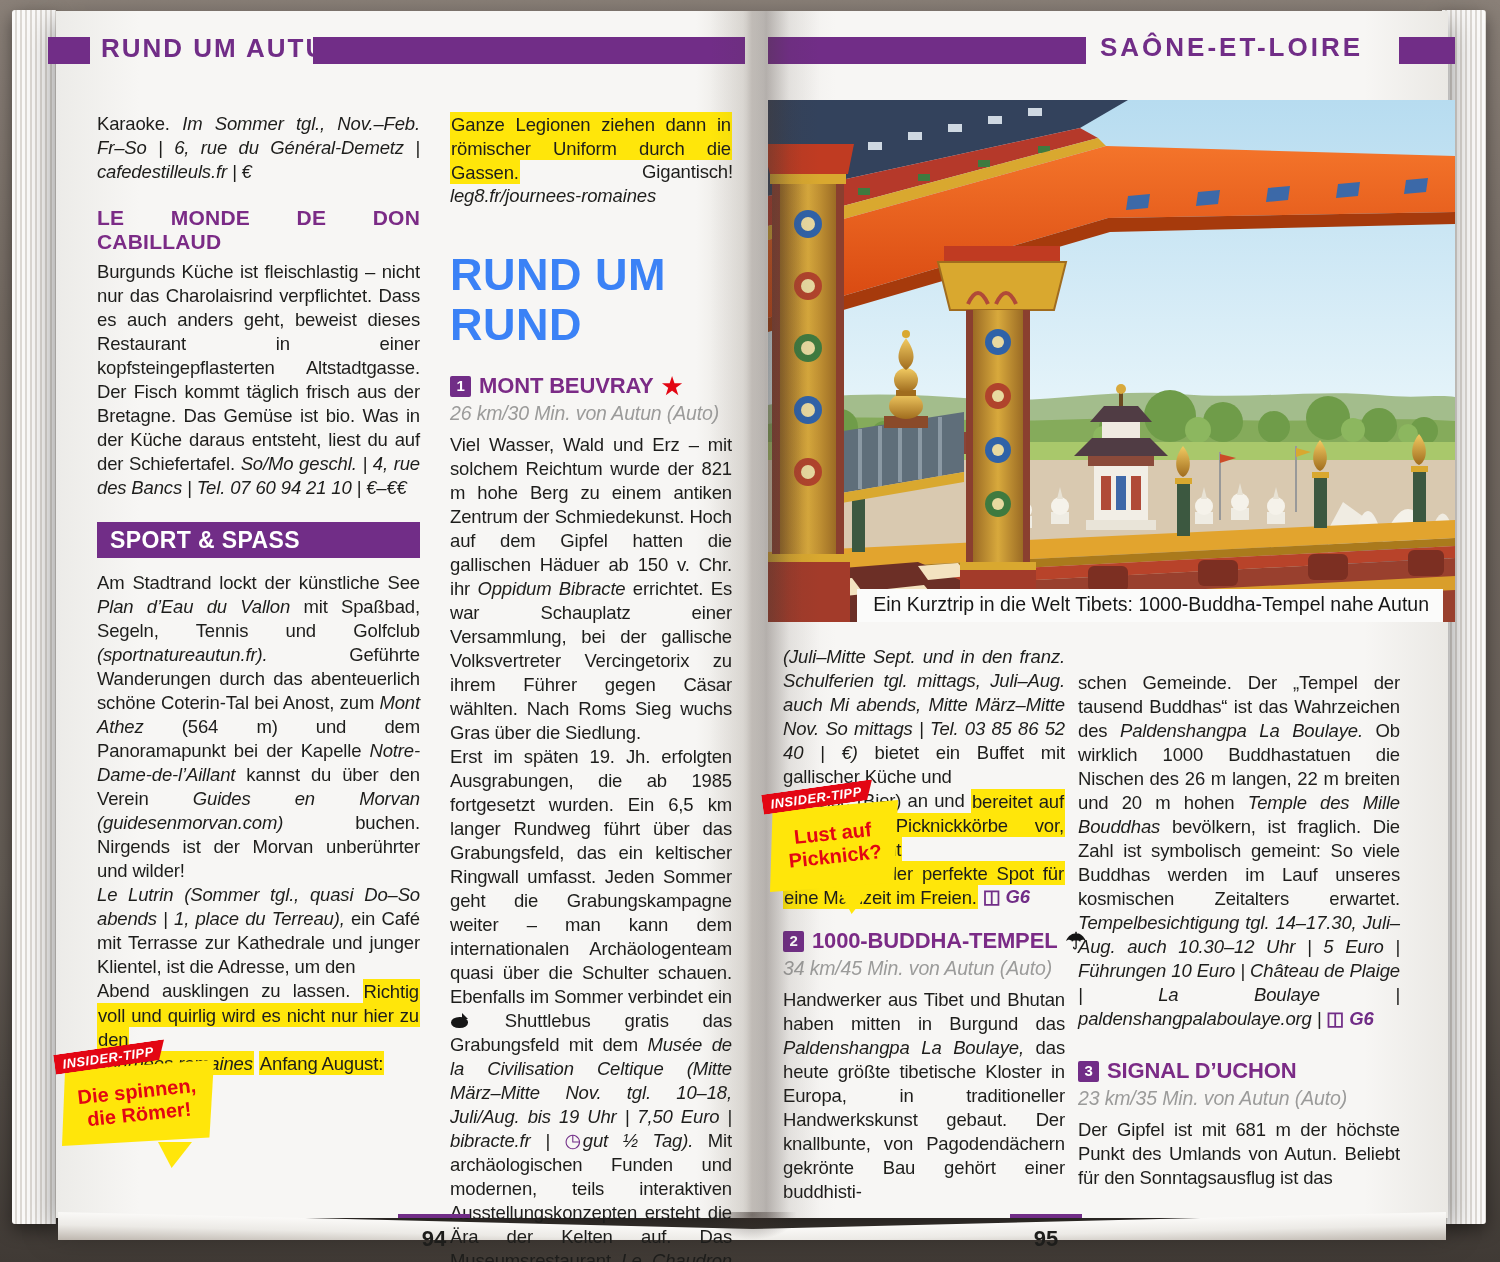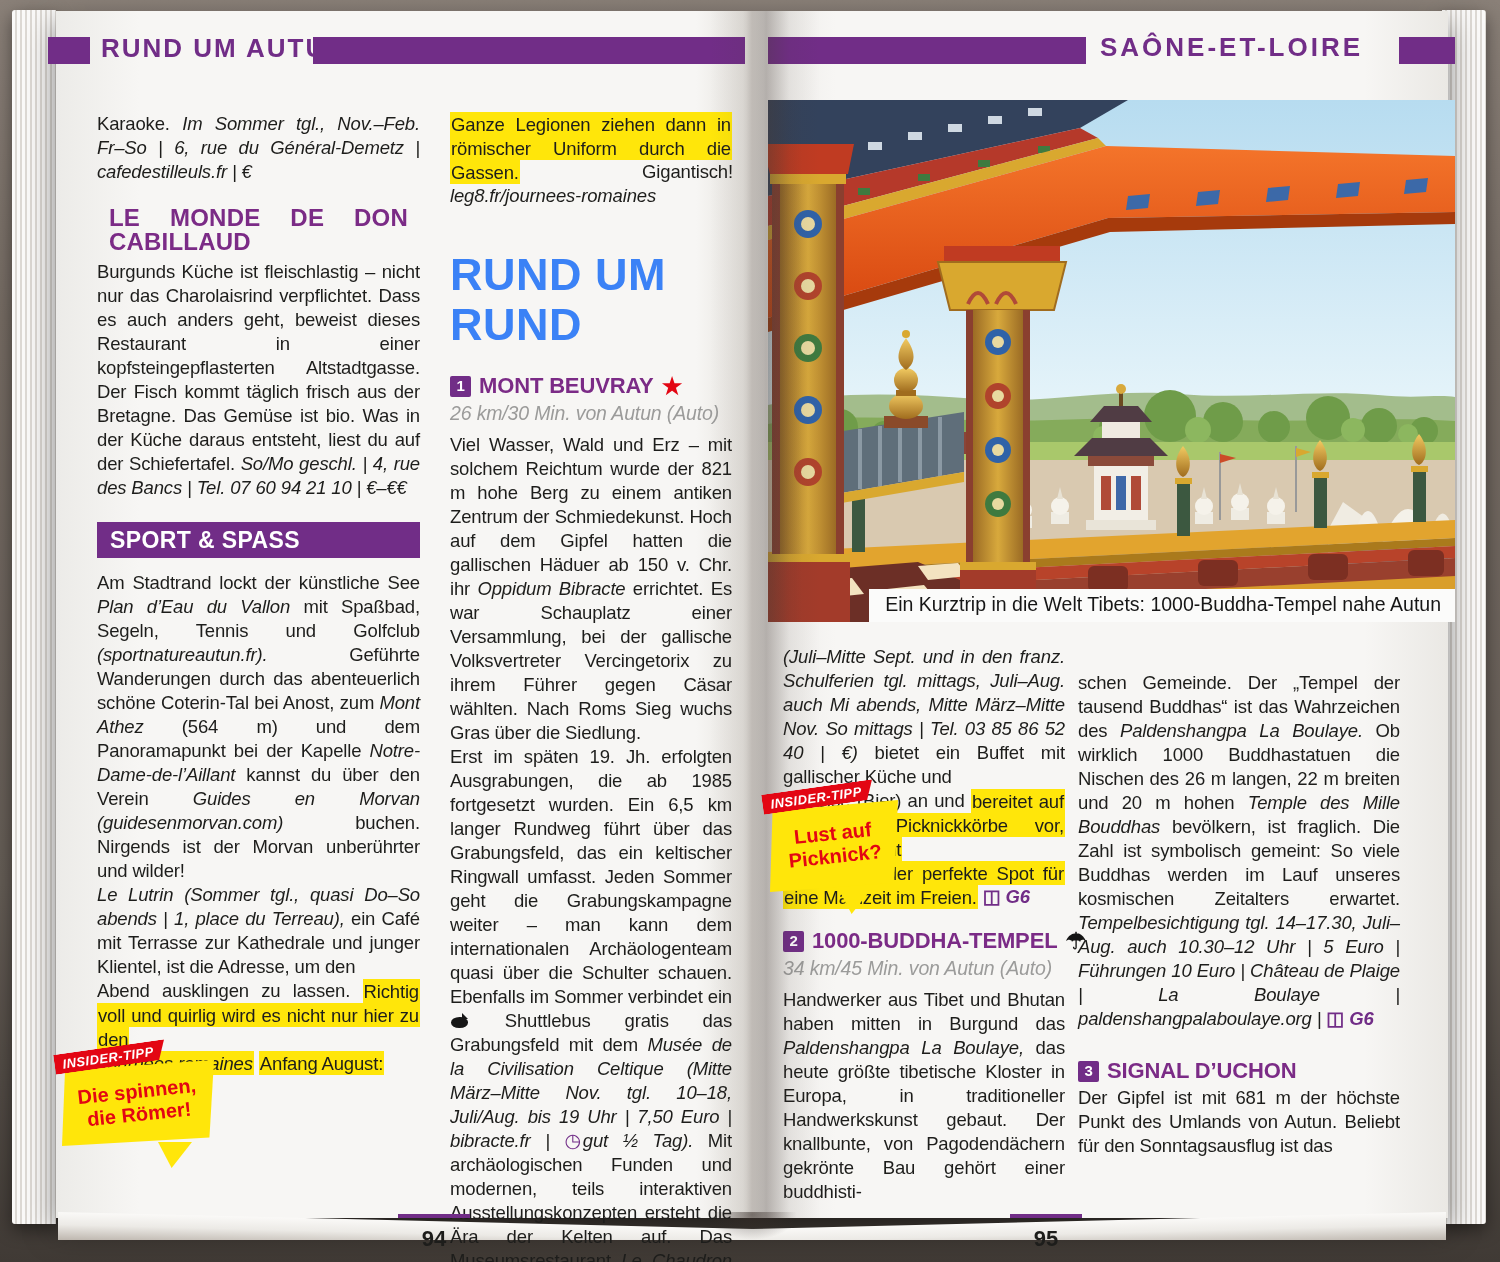--- a/index.html
+++ b/index.html
@@ -37,21 +37,21 @@
   .r-i{font-style:italic;}
   .r-h{background:#ffe60a;padding:1.5px 1px;box-decoration-break:clone;-webkit-box-decoration-break:clone;}
   .r-hi{background:#ffe60a;font-style:italic;padding:1.5px 1px;box-decoration-break:clone;-webkit-box-decoration-break:clone;}
   .r-pi{color:#712d87;font-style:italic;font-weight:bold;}
   .r-clk{color:#712d87;font-size:19px;margin-right:2px;}
   .r-map{color:#712d87;font-size:19px;font-weight:bold;}
   .r-pig{display:inline-block;width:17px;height:11px;background:#161616;border-radius:50% 46% 48% 48%;
     position:relative;margin:0 3px 0 1px;vertical-align:-1px;}
   .r-pig::before{content:"";position:absolute;right:0px;top:-4px;width:0;height:0;
     border-left:6px solid #161616;border-top:6px solid transparent;}
-  .mini-head{color:#7b2b86;font-weight:bold;font-size:24px;margin:22px 12px 6px;letter-spacing:.2px;}
+  .mini-head{color:#7b2b86;font-weight:bold;font-size:21px;margin:22px 0 6px;letter-spacing:.2px;}
   .banner{background:#712d87;color:#fff;font-weight:bold;font-size:23px;padding:6px 13px;margin:22px 0 13px;letter-spacing:.4px;}
   .bigtitle{color:#3b82f6;font-size:45px;line-height:50px;font-weight:bold;letter-spacing:.5px;margin:42px 0 24px;}
   .poi{display:flex;align-items:center;gap:8px;color:#7b2b86;font-weight:bold;font-size:22px;margin:24px 0 3px;white-space:nowrap;}
   .badge{display:inline-flex;align-items:center;justify-content:center;background:#712d87;color:#fff;
     width:21px;height:21px;font-size:15px;font-weight:bold;border-radius:2px;flex:0 0 auto;}
   .star{color:#e30613;font-size:23px;}
   .umb{color:#141414;font-size:23px;}
   .dist{color:#9b9b9a;font-style:italic;font-size:19.5px;margin:0 0 8px;}
   .indent-b{margin-left:150px;}
   .indent-b3{margin-left:132px;}
@@ -68,21 +68,21 @@
     transform:rotate(-8deg);clip-path:polygon(0 0,100% 0,93% 100%,0 100%);}
   #tip1{left:62px;top:1048px;width:152px;height:112px;}
   #tip1 .tail{right:22px;bottom:-8px;}
   #tip1 .txt{top:32px;}
   #tip2{left:770px;top:788px;width:128px;height:118px;}
   #tip2 .tail{right:26px;bottom:-8px;}
   #tip2 .txt{top:34px;}
   
   #photo{left:768px;top:100px;width:687px;height:522px;overflow:hidden;background:#cfe4f0;}
   #photo svg{display:block;}
-  .photo-caption{position:absolute;right:0;bottom:0;background:#fbfbfa;color:#161616;
+  .photo-caption{position:absolute;right:12px;bottom:0;background:#fbfbfa;color:#161616;
     font-size:19.5px;padding:4px 14px 6px 16px;}
   .photo-shade{position:absolute;inset:0;pointer-events:none;
     background:linear-gradient(90deg,rgba(60,50,45,.22) 0%,rgba(60,50,45,0) 5%);}
   
   .pagenum{width:76px;text-align:center;margin-top:8px;}
   .pagenum .line{height:4px;background:#712d87;margin:0 2px 8px;}
   .pagenum .num{font-weight:bold;font-size:22px;color:#1d1d1b;}
 </style>
 </head>
 <body>
@@ -391,20 +391,21 @@
     </div>
     <div class="ribbon">INSIDER-TIPP</div>
   </div>
 
   <div class="abs bodytext" style="left:1078px;top:648px;width:322px;margin-top:23px;">
     <p style="margin:0;"><span class="r-n">schen Gemeinde. Der „Tempel der tausend Buddhas“ ist das Wahrzeichen des </span><span class="r-i">Paldenshangpa La Boulaye.</span><span class="r-n"> Ob wirklich 1000 Buddhastatuen die Nischen des 26 m langen, 22 m breiten und 20 m hohen </span><span class="r-i">Temple des Mille Bouddhas</span><span class="r-n"> bevölkern, ist fraglich. Die Zahl ist symbolisch gemeint: So viele Buddhas werden im Lauf unseres kosmischen Zeitalters erwartet. </span><span class="r-i">Tempelbesichtigung tgl. 14–17.30, Juli–Aug. auch 10.30–12 Uhr | 5 Euro | Führungen 10 Euro | Château de Plaige | La Boulaye | paldenshangpalaboulaye.org | </span><span class="r-map">◫</span><span class="r-n"> </span><span class="r-pi">G6</span></p>
     <div class="poi" style="margin-top:28px;">
       <span class="badge">3</span>
       <span>SIGNAL D’UCHON</span>
     </div>
+    <div class="dist">23 km/35 Min. von Autun (Auto)</div>
     <p style="margin:0;"><span class="r-n">Der Gipfel ist mit 681 m der höchste Punkt des Umlands von Autun. Beliebt für den Sonntagsausflug ist das</span></p>
   </div>
 
   <div class="abs pagenum" style="left:1008px;top:1206px;">
     <div class="line"></div>
     <div class="num">95</div>
   </div>
 
   <div class="gutter"></div>
 </div>

